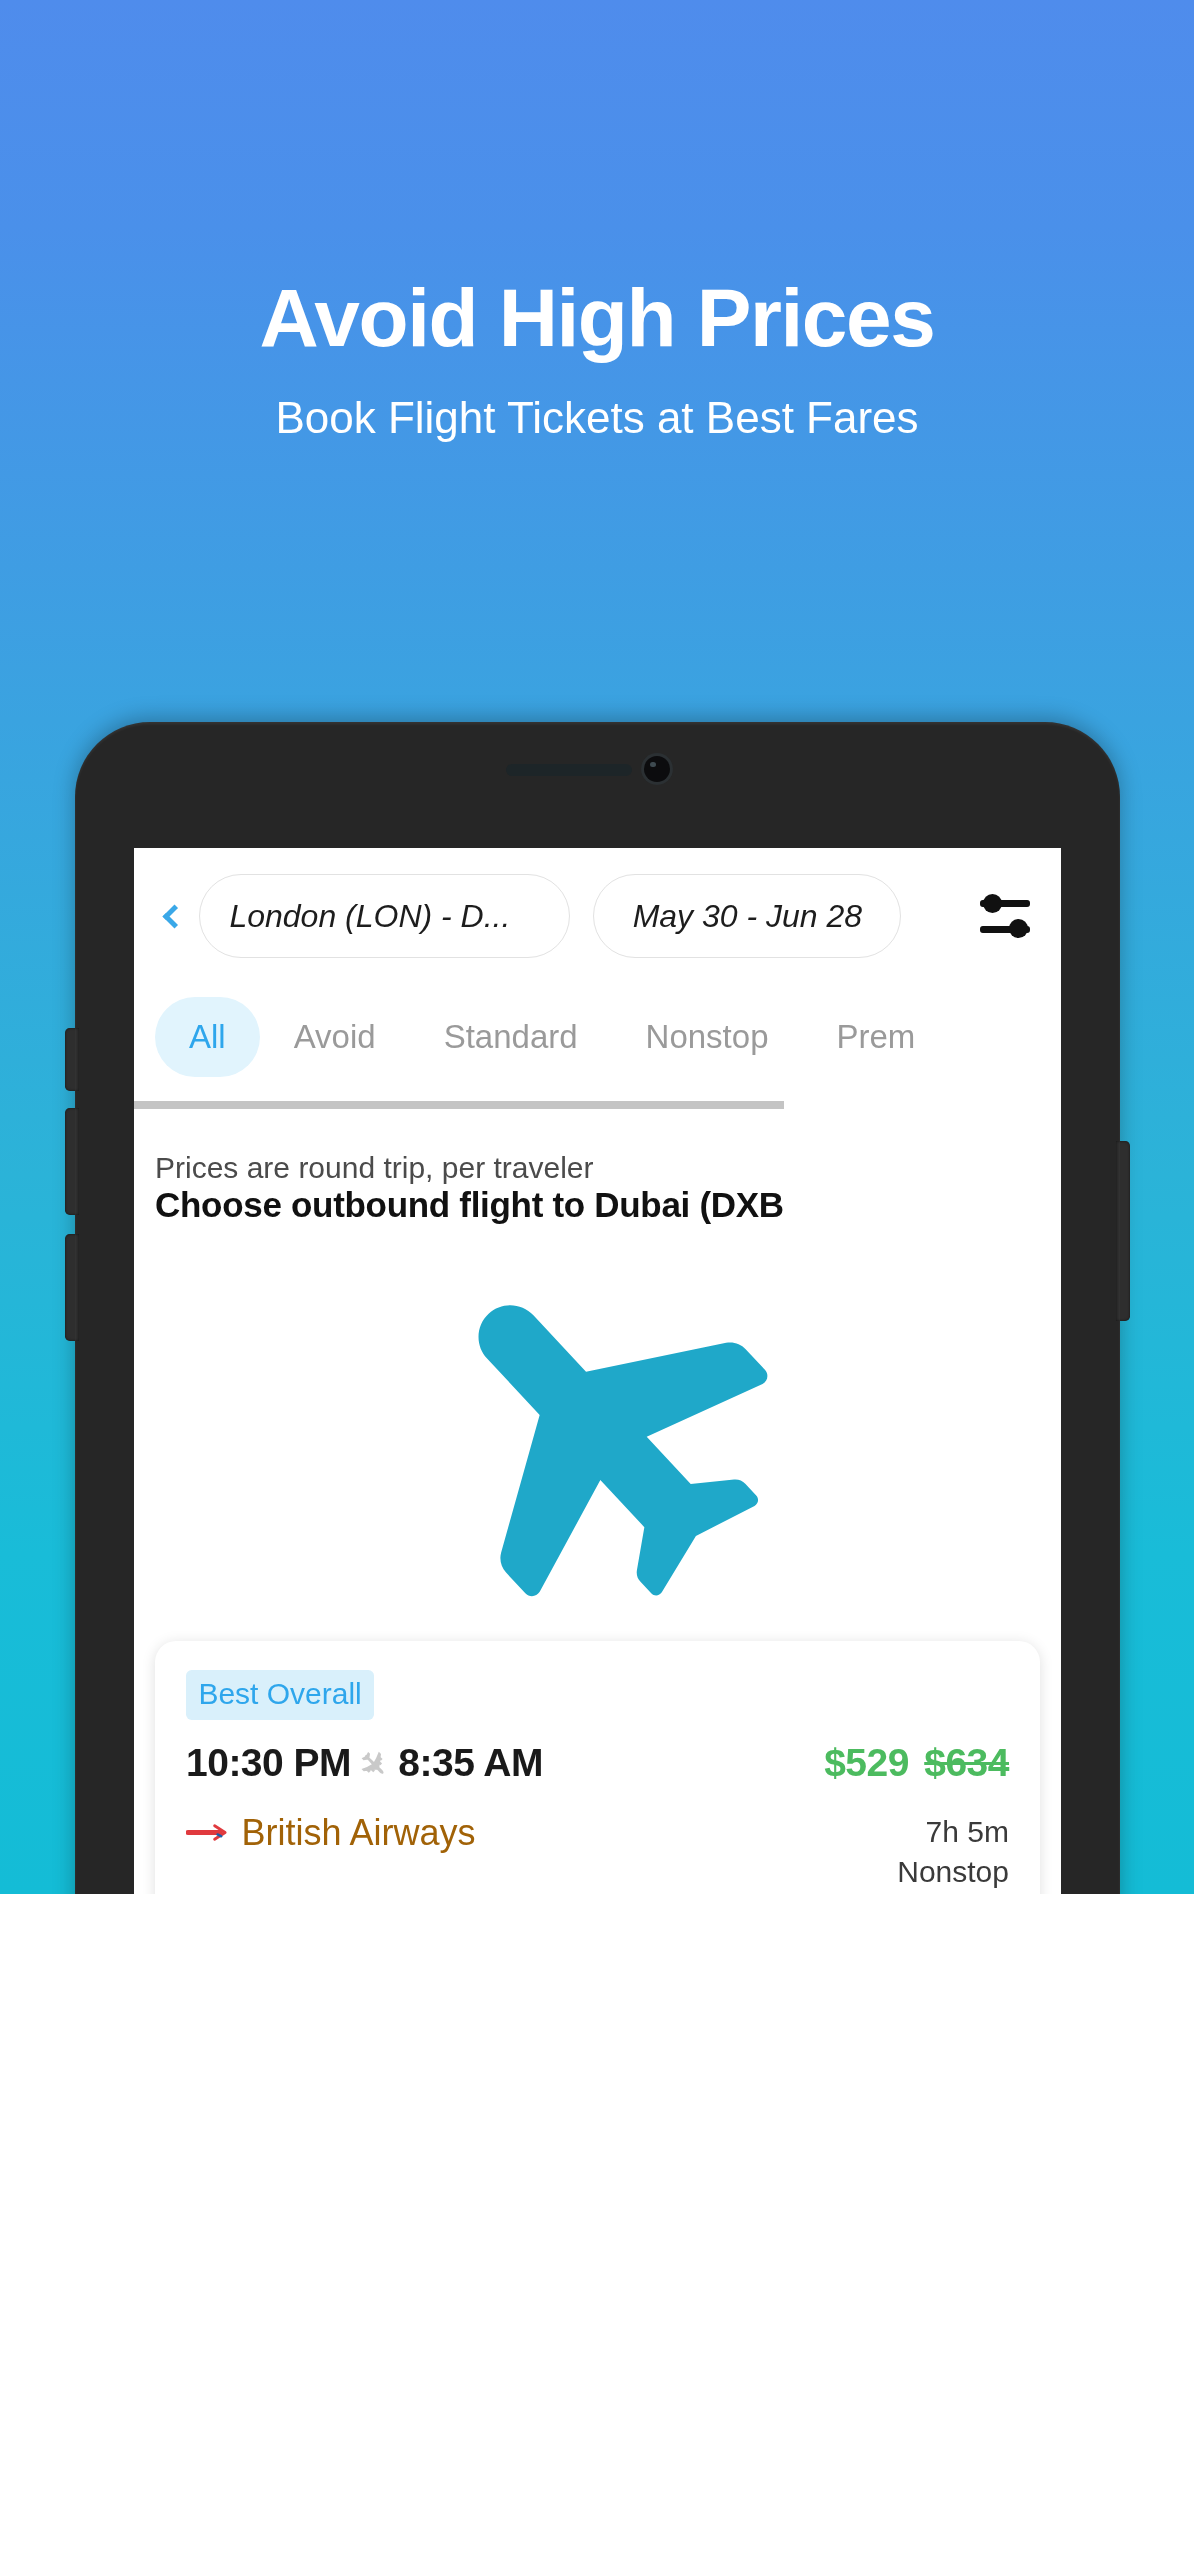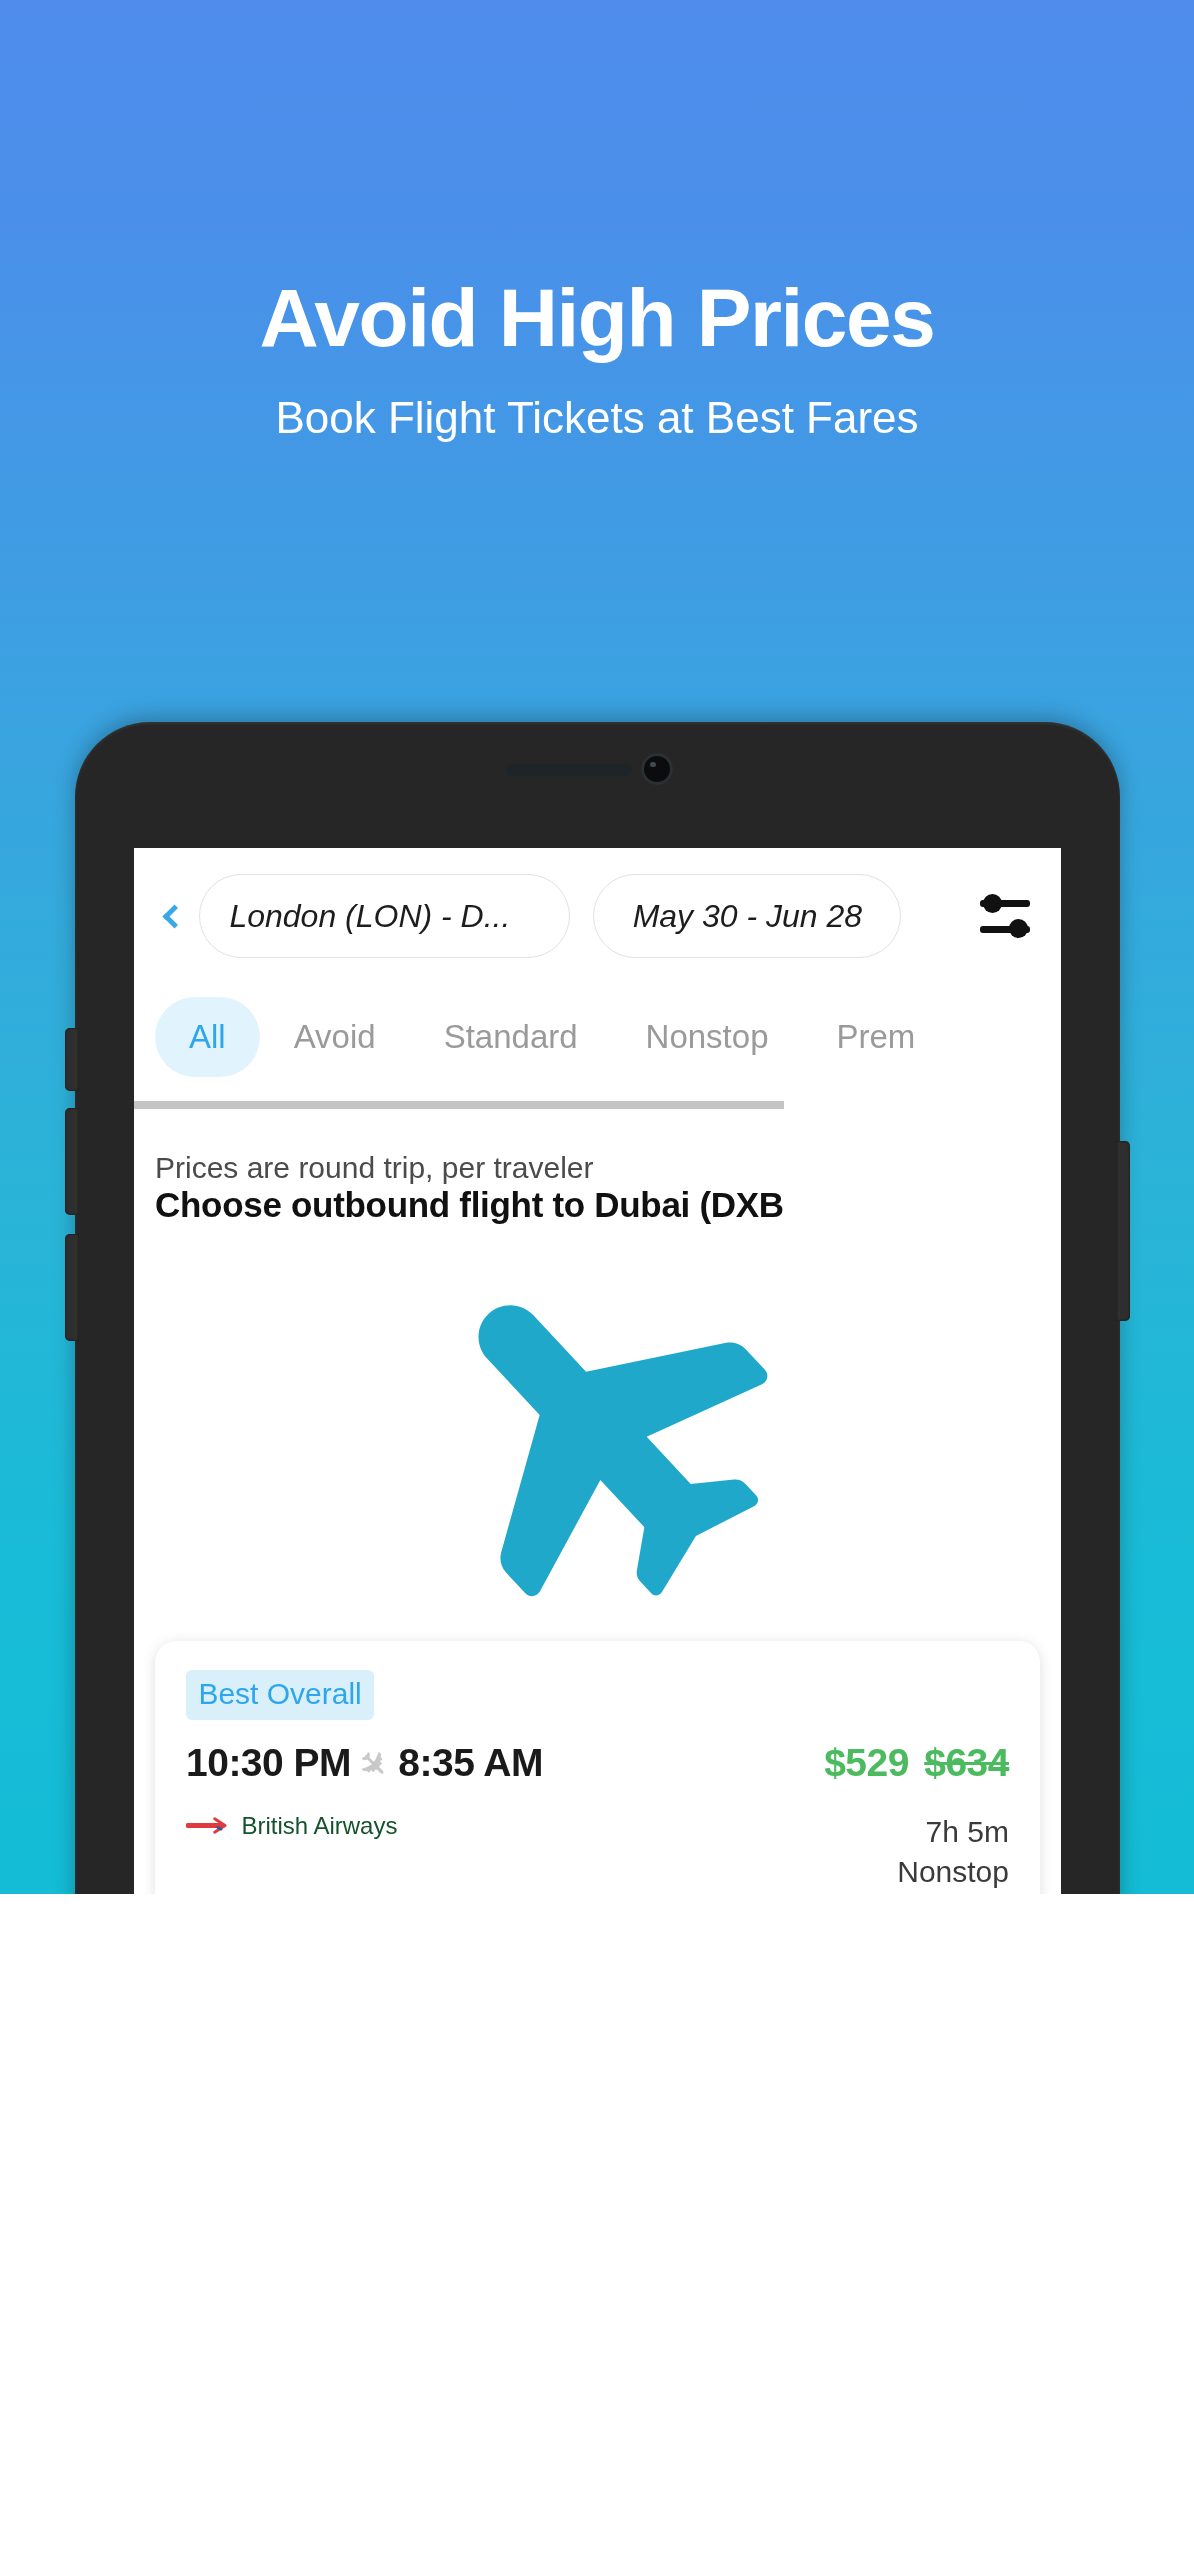--- a/index.html
+++ b/index.html
@@ -304,22 +304,22 @@
 
   #flight-secondary-row {
     display: flex;
     align-items: flex-start;
     justify-content: space-between;
     margin-top: 27px;
   }
   #flight-airline {
     display: flex;
     align-items: center;
-    font-size: 24px;
-    color: #14532d;
+    font-size: 36px;
+    color: #a16207;
   }
   #airline-logo-icon {
     width: 42px;
     height: 21px;
     margin-right: 13.4px;
     flex: 0 0 42px;
   }
   #flight-duration-block {
     text-align: right;
     font-size: 30px;

